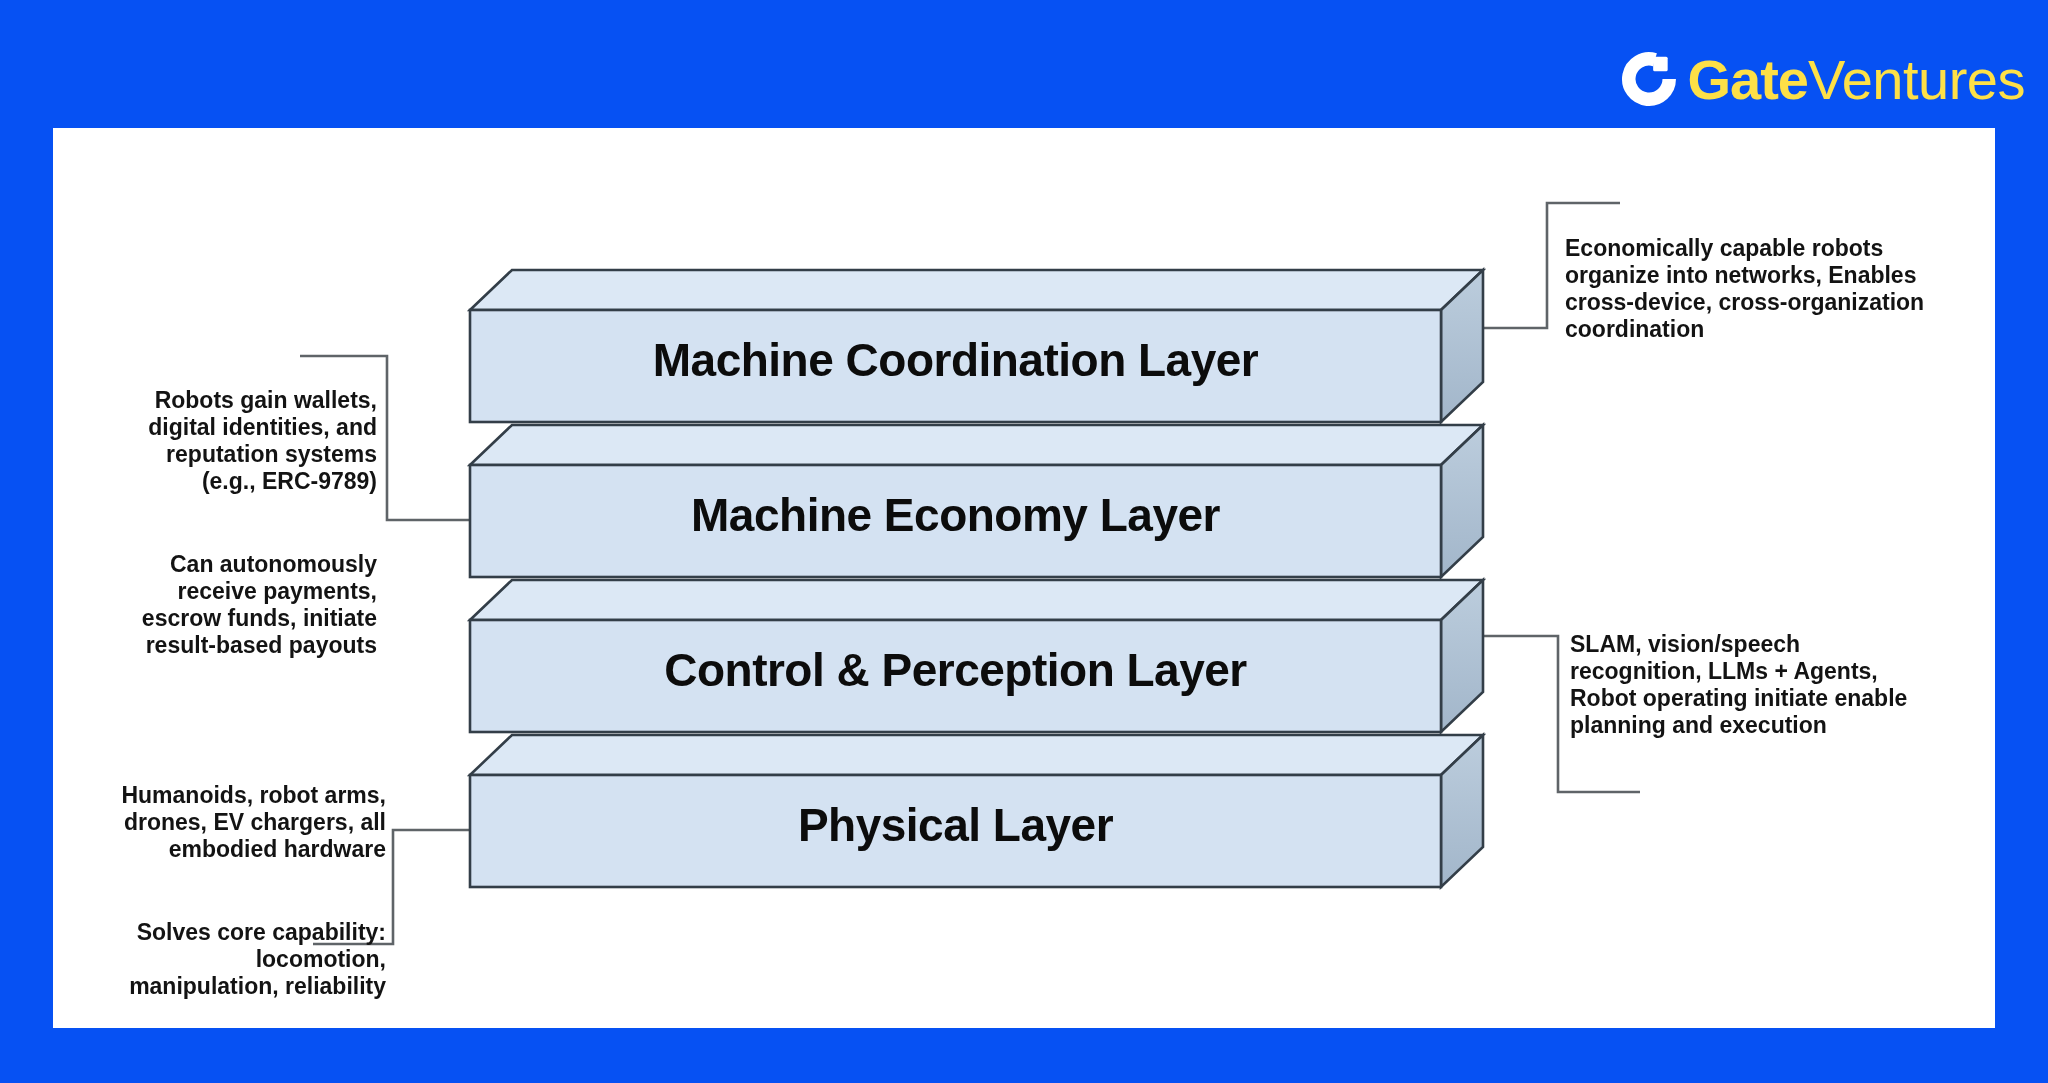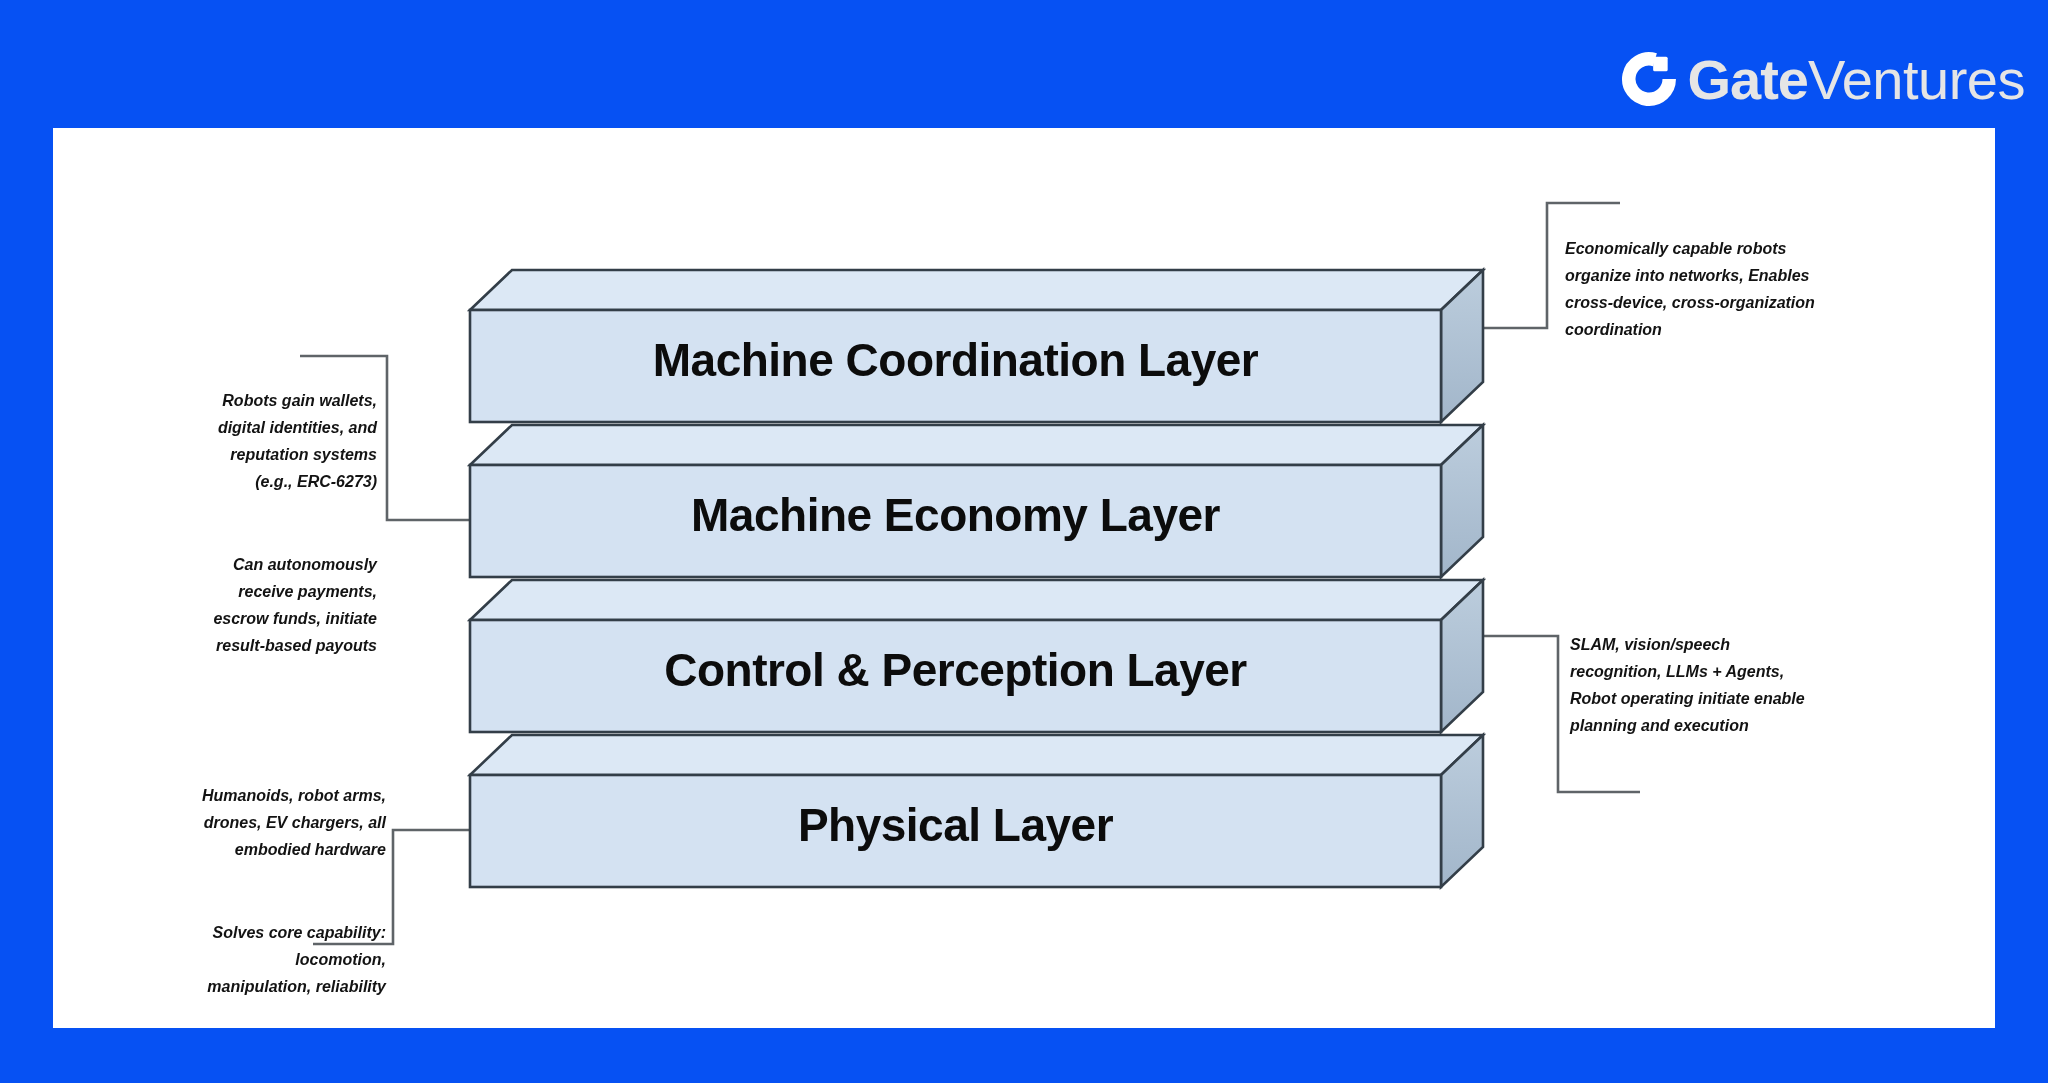--- a/index.html
+++ b/index.html
@@ -20,21 +20,21 @@
   .canvas{
     position:relative;
     width:2048px;height:1083px;
     background:var(--brand-blue);
   }
   
   .logo{
     position:absolute;
     top:48px;right:23px;height:62px;
     display:flex;align-items:center;
-    color:#e5e5e5;
+    color:#fde047;
   }
   .logo .mark{width:56px;height:56px;margin-right:10px;flex:0 0 auto;}
   .logo .brand{
     font-size:56px;font-weight:700;letter-spacing:-1px;
   }
   .logo .suffix{
     font-size:56px;font-weight:400;letter-spacing:-0.5px;margin-left:0;
   }
   
   .panel{
@@ -54,22 +54,22 @@
   
   .layer-label{
     position:absolute;left:470px;width:971px;height:100px;
     display:flex;align-items:center;justify-content:center;
     font-size:46px;font-weight:700;color:#0c0c0c;
     letter-spacing:-0.5px;
   }
   
   .annotation{
     position:absolute;
-    font-style:italic;font-weight:700;
-    font-size:16px;line-height:27px;
+    font-weight:700;
+    font-size:23px;line-height:27px;
     color:var(--ink);
     white-space:pre-line;
   }
   .annotation .para2{margin-top:29px;}
   .ann-left{text-align:right;}
   .ann-right{text-align:left;}
   .ann-left-top{left:85px;top:360px;width:292px;}
   .ann-left-bottom{left:90px;top:755px;width:296px;}
   .ann-right-top{left:1565px;top:208px;width:428px;}
   .ann-right-bottom{left:1570px;top:604px;width:424px;}
@@ -130,21 +130,21 @@
 
   <div class="layer-label" style="top:310px">Machine Coordination Layer</div>
   <div class="layer-label" style="top:465px">Machine Economy Layer</div>
   <div class="layer-label" style="top:620px">Control &amp; Perception Layer</div>
   <div class="layer-label" style="top:775px">Physical Layer</div>
 
   <div class="annotation ann-left ann-left-top">
     <div class="para1">Robots gain wallets,
 digital identities, and
 reputation systems
-(e.g., ERC-6273)</div>
+(e.g., ERC-9789)</div>
     <div class="para2">Can autonomously
 receive payments,
 escrow funds, initiate
 result-based payouts</div>
   </div>
 
   <div class="annotation ann-left ann-left-bottom">
     <div class="para1">Humanoids, robot arms,
 drones, EV chargers, all
 embodied hardware</div>

